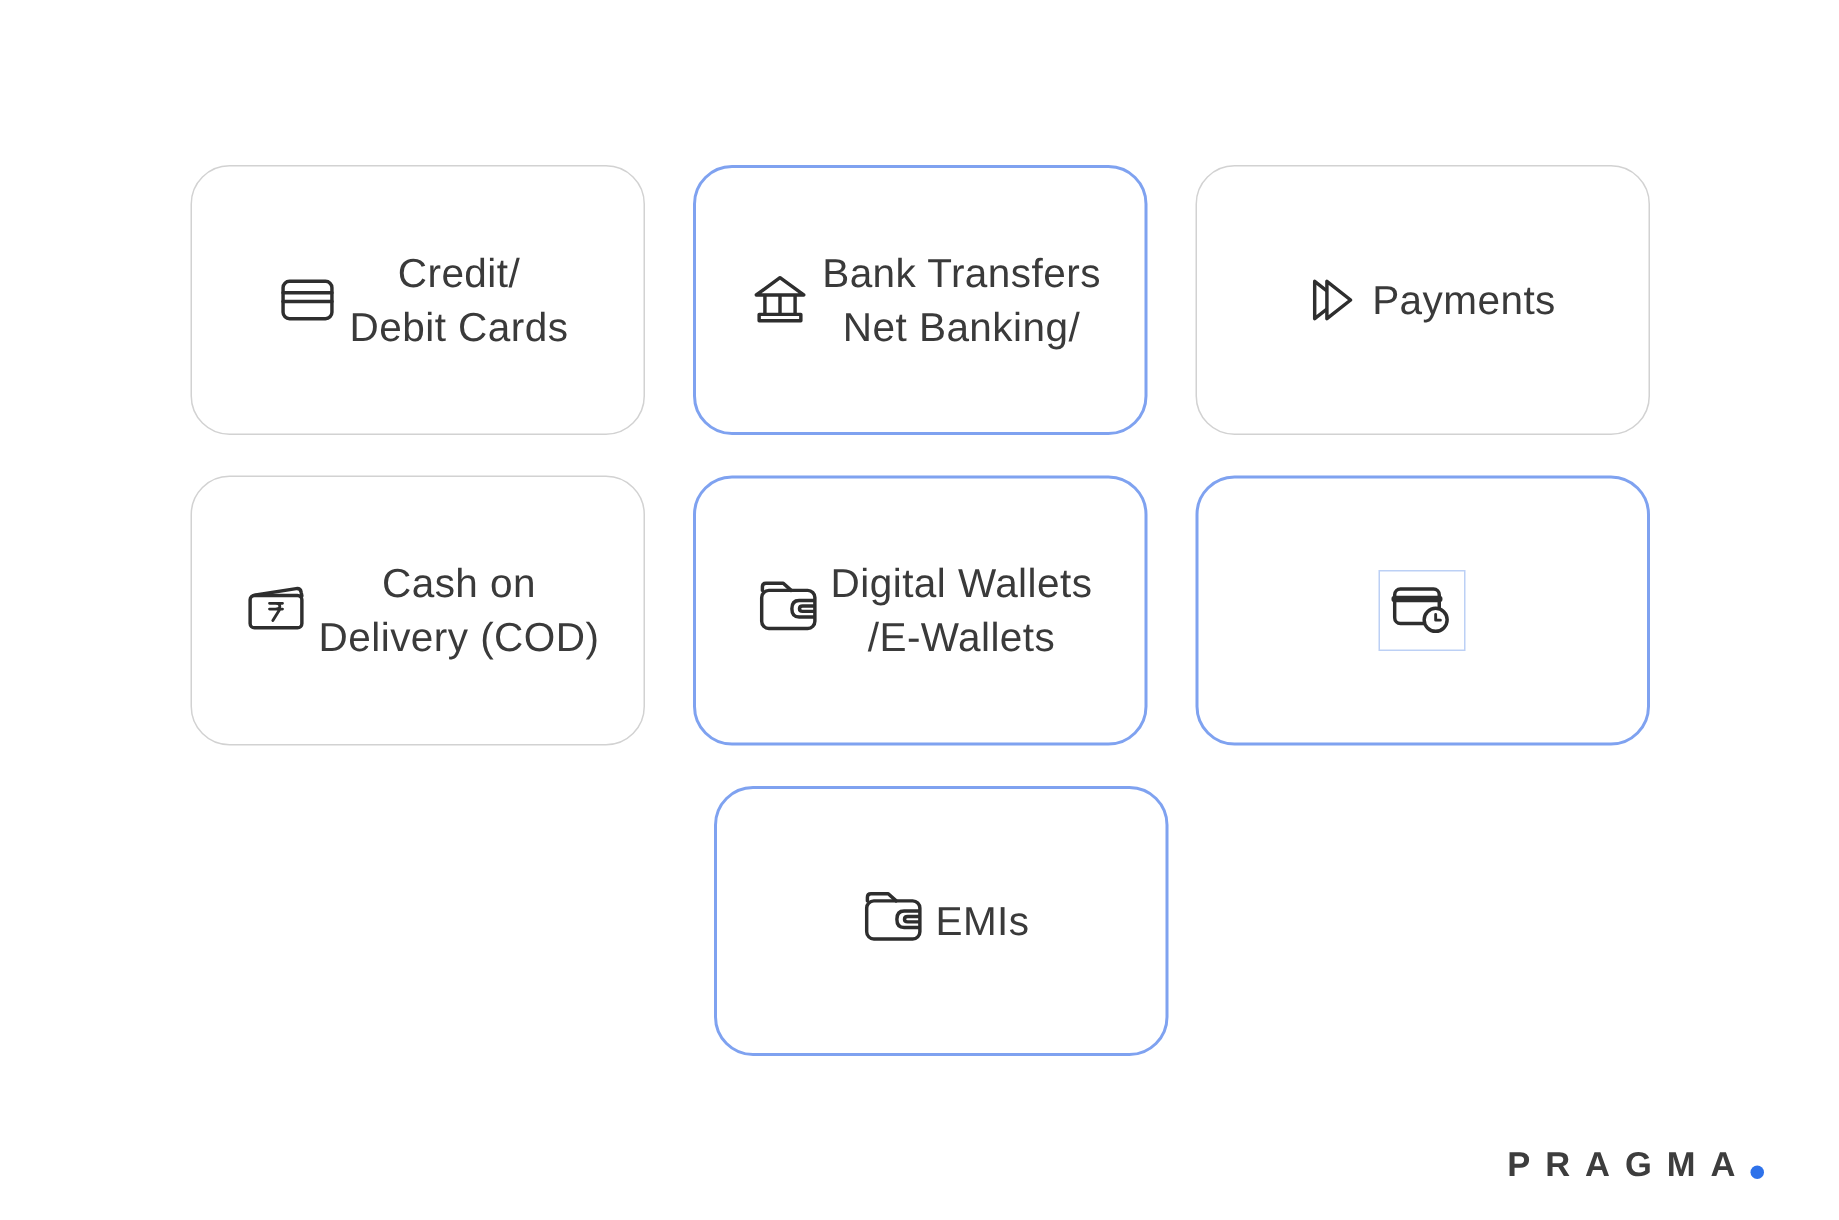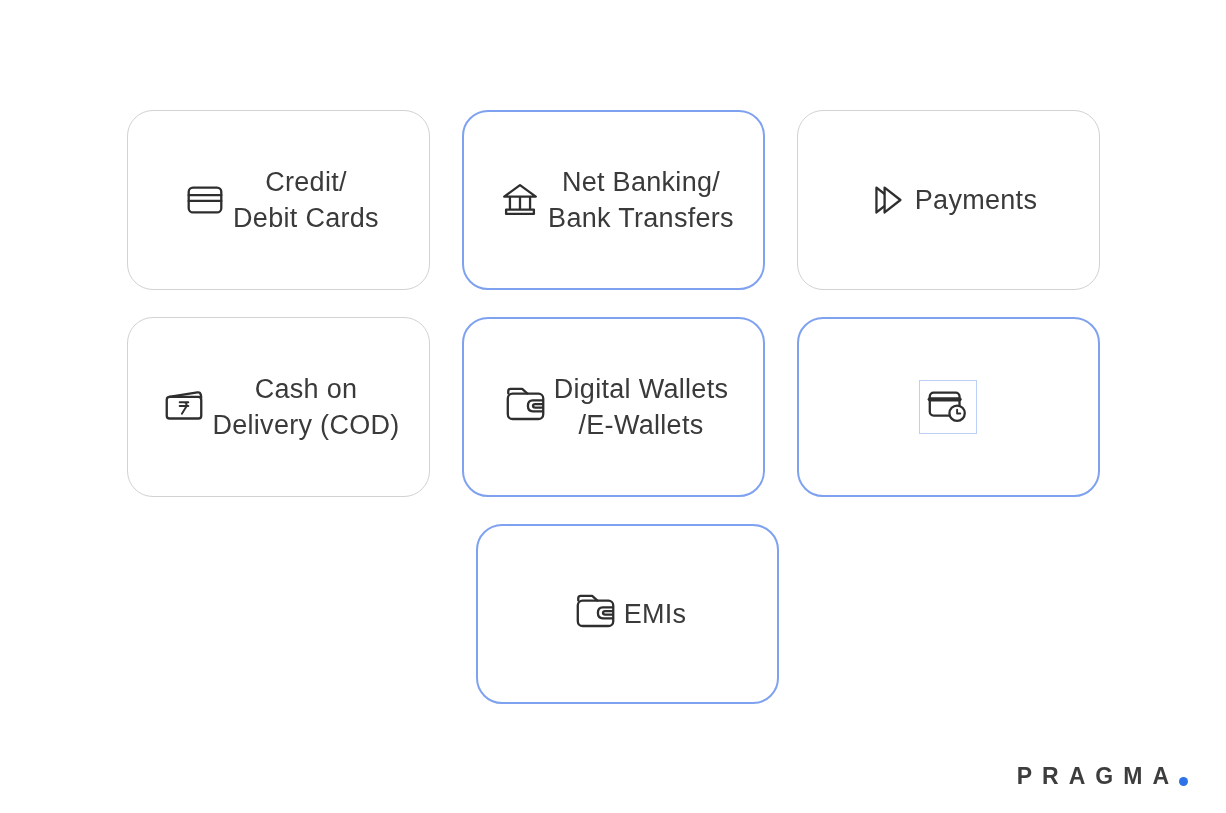--- a/index.html
+++ b/index.html
@@ -49,21 +49,21 @@
   .card-label {
     min-height:36px;
     display:flex; flex-direction:column; justify-content:center;
     text-align:center;
     font-size:27px; line-height:36px;
     letter-spacing:0.3px;
     color:var(--label-text,#3a3a3a);
   }
   .brand {
     position:absolute;
-    right:38px; top:762px;
+    right:50px; top:762px;
     display:flex; align-items:flex-end;
   }
   .brand-text {
     font-size:23px;
     font-weight:600;
     letter-spacing:10px;
     color:var(--brand-text,#3d3d3d);
     line-height:28px;
   }
   .brand-dot {
@@ -95,22 +95,22 @@
   </div>
         <div class="card highlighted">
     <span class="icon-wrap">
             <svg viewBox="0 0 48 48">
     <path d="M7.5 20.5 L24 8.5 L40.5 20.5 Z"></path>
     <path d="M13.5 21 V33.5 M24 21 V33.5 M34.5 21 V33.5"></path>
     <rect x="9.5" y="34" width="29" height="4.5"></rect>
   </svg>
           </span>
     <div class="card-label">
+            <div>Bank Transfers</div>
             <div>Net Banking/</div>
-            <div>Bank Transfers</div>
           </div>
   </div>
         <div class="card">
     <span class="icon-wrap">
             <svg viewBox="0 0 48 48">
     <path d="M13 11 L29.5 24 L13 37 Z"></path>
     <path d="M21.5 11 L38 24 L21.5 37 Z" fill="#ffffff"></path>
   </svg>
           </span>
     <div class="card-label">

